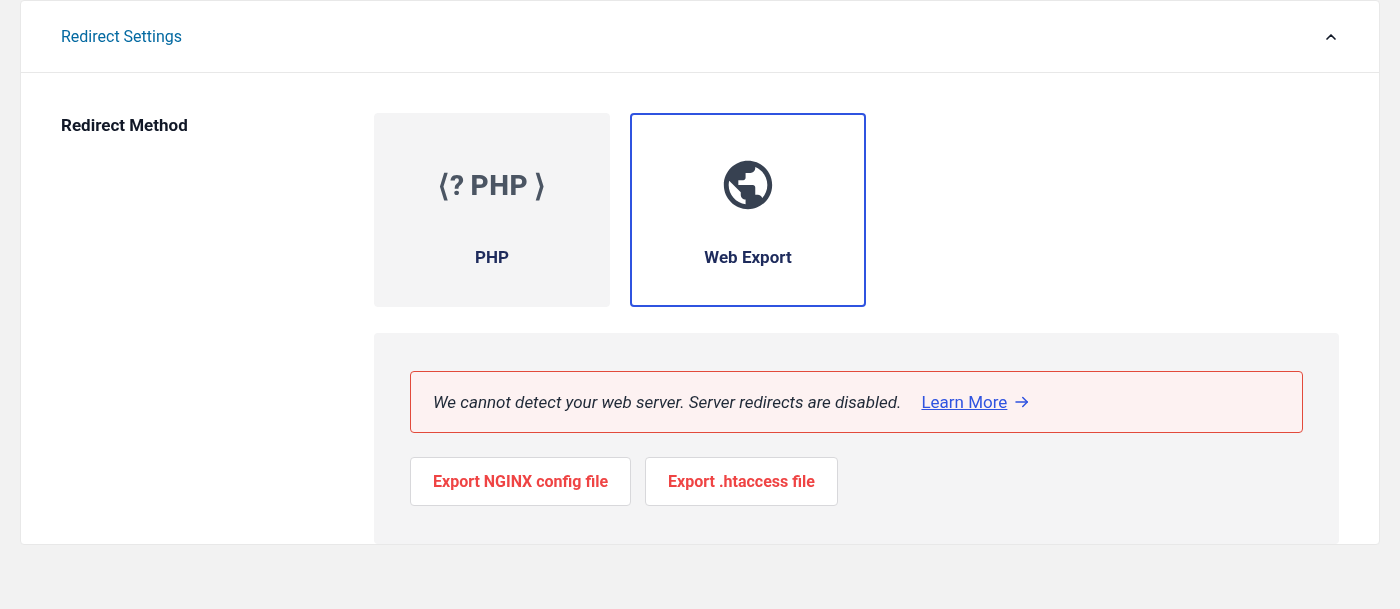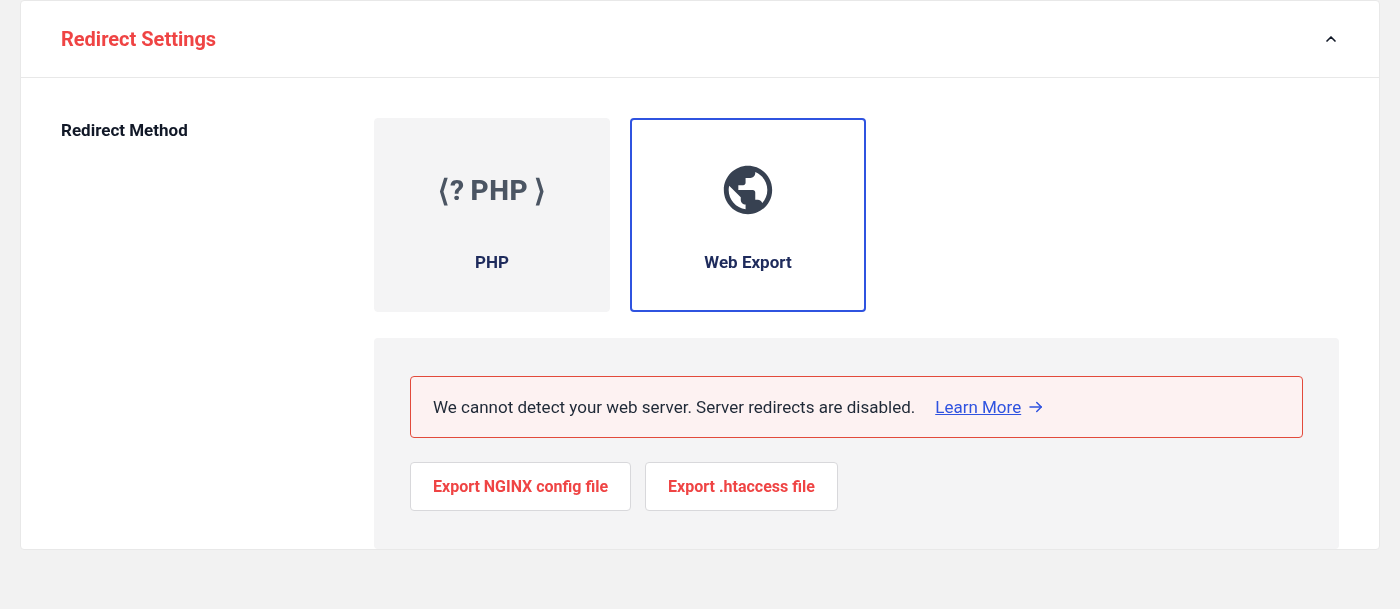--- a/index.html
+++ b/index.html
@@ -23,23 +23,23 @@
     }
     .panel-header {
       display: flex;
       justify-content: space-between;
       align-items: center;
       padding: 26px 40px;
       border-bottom: 1px solid #e8e8e8;
       cursor: pointer;
     }
     .panel-title {
-      font-size: 20px;
-      font-weight: 700;
-      color: #ef4444;
+      font-size: 16px;
+      font-weight: 400;
+      color: #0369a1;
     }
     .chevron {
       width: 16px;
       height: 16px;
       display: flex;
       align-items: center;
       justify-content: center;
     }
     .panel-body {
       padding: 40px 40px 0 40px;
@@ -118,20 +118,21 @@
       border-radius: 4px;
       padding: 20px 22px;
       display: flex;
       align-items: center;
       flex-wrap: wrap;
       font-size: 17px;
       margin-bottom: 24px;
     }
     .alert-text {
       color: #1f2937;
+      font-style: italic;
     }
     .alert-link {
       color: #2f53e0;
       text-decoration: underline;
       display: inline-flex;
       align-items: center;
       gap: 6px;
       margin-left: 20px;
       cursor: pointer;
     }

